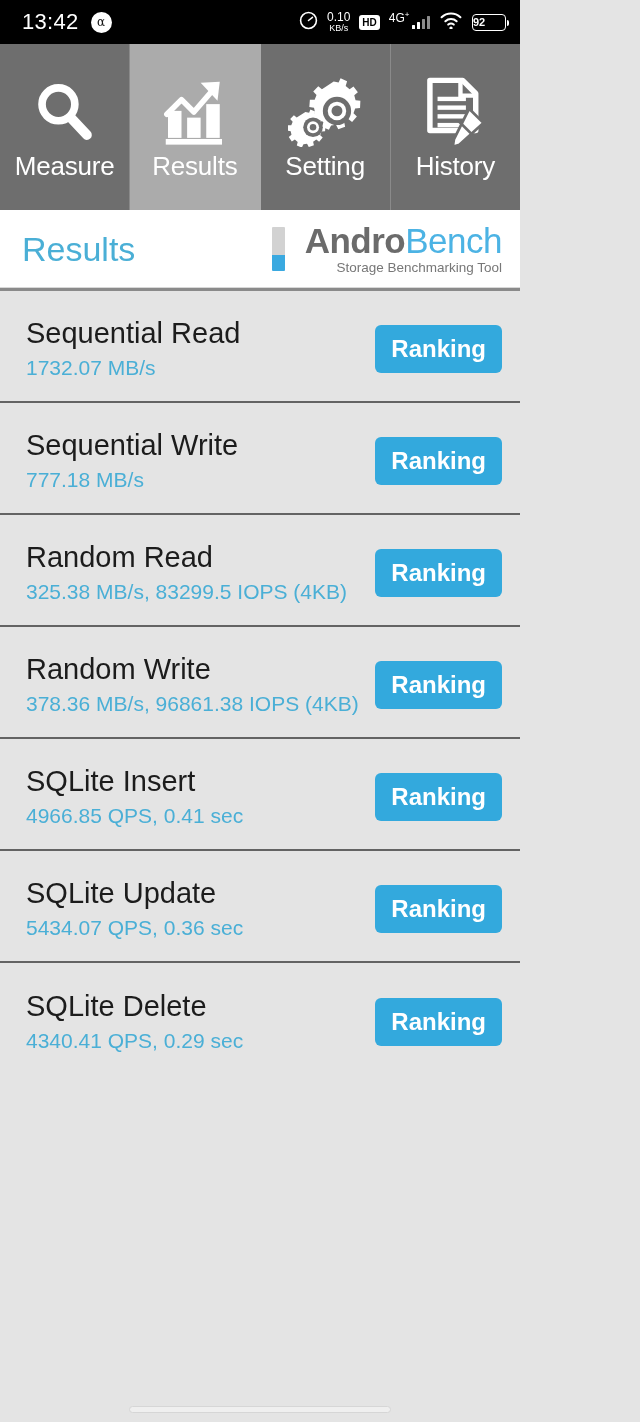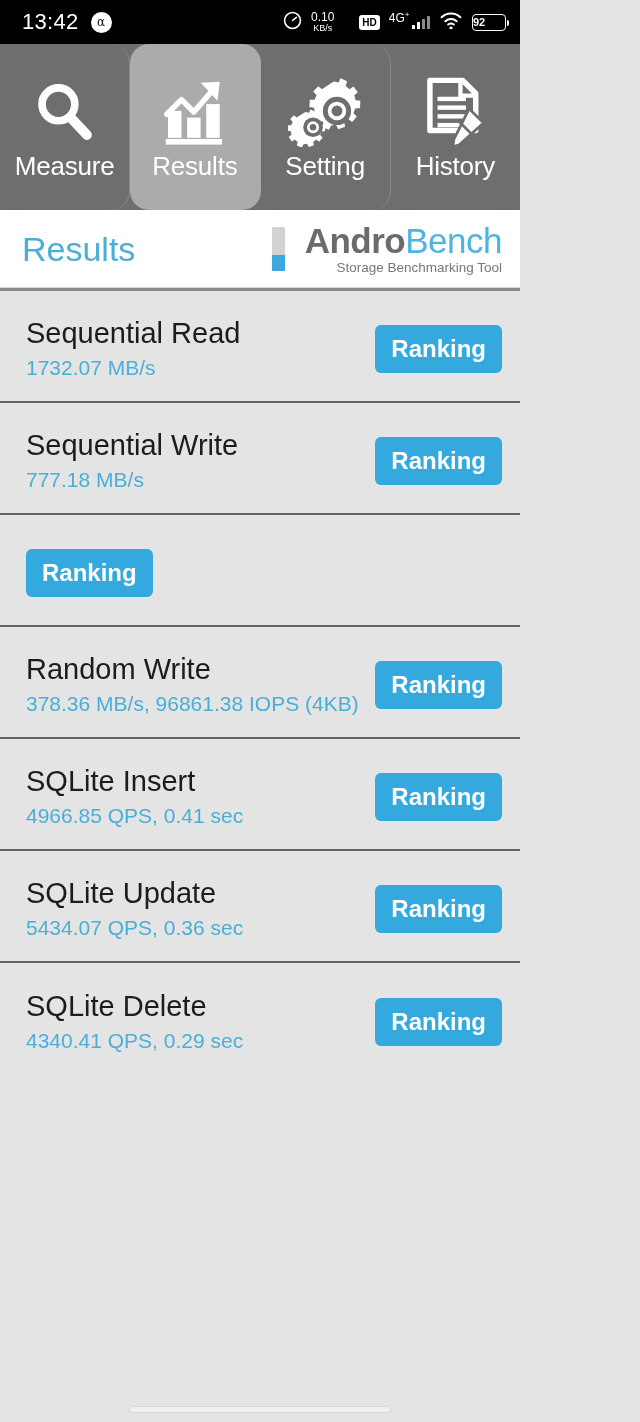--- a/index.html
+++ b/index.html
@@ -75,21 +75,20 @@
   .sb-speed .u { font-size: 9px; }
   .sb-hd {
     background: #ffffff;
     color: #000000;
     font-size: 10px;
     font-weight: bold;
     border-radius: 3px;
     padding: 2px 3px;
     font-family: "Liberation Sans", sans-serif;
     line-height: 1.1;
-    margin-left: 16px;
   }
   .sb-net {
     display: flex;
     align-items: flex-end;
     gap: 2px;
   }
   .sb-net .lbl {
     font-size: 12px;
     font-family: "Liberation Sans", sans-serif;
     line-height: 1;
@@ -141,21 +140,20 @@
     flex: 1 1 0;
     background: #6e6e6e;
     display: flex;
     flex-direction: column;
     align-items: center;
     justify-content: center;
     gap: 4px;
     border-right: 1px solid #8a8a8a;
     box-sizing: border-box;
     position: relative;
-    border-radius: 19px;
   }
   .tab:last-child { border-right: none; }
   .tab.active { background: #ababab; border-right-color: #ababab; }
   .tab.active + .tab { border-left: none; }
   .tab .ticon {
     height: 74px;
     display: flex;
     align-items: center;
     justify-content: center;
   }
@@ -422,20 +420,24 @@
 
     <div class="row">
       <div class="row-texts">
         <div class="row-title">Sequential Write</div>
         <div class="row-value">777.18 MB/s</div>
       </div>
       <button class="rank-btn">Ranking</button>
     </div>
 
     <div class="row">
+      <div class="row-texts">
+        <div class="row-title">Random Read</div>
+        <div class="row-value">325.38 MB/s, 83299.5 IOPS (4KB)</div>
+      </div>
       <button class="rank-btn">Ranking</button>
     </div>
 
     <div class="row">
       <div class="row-texts">
         <div class="row-title">Random Write</div>
         <div class="row-value">378.36 MB/s, 96861.38 IOPS (4KB)</div>
       </div>
       <button class="rank-btn">Ranking</button>
     </div>

